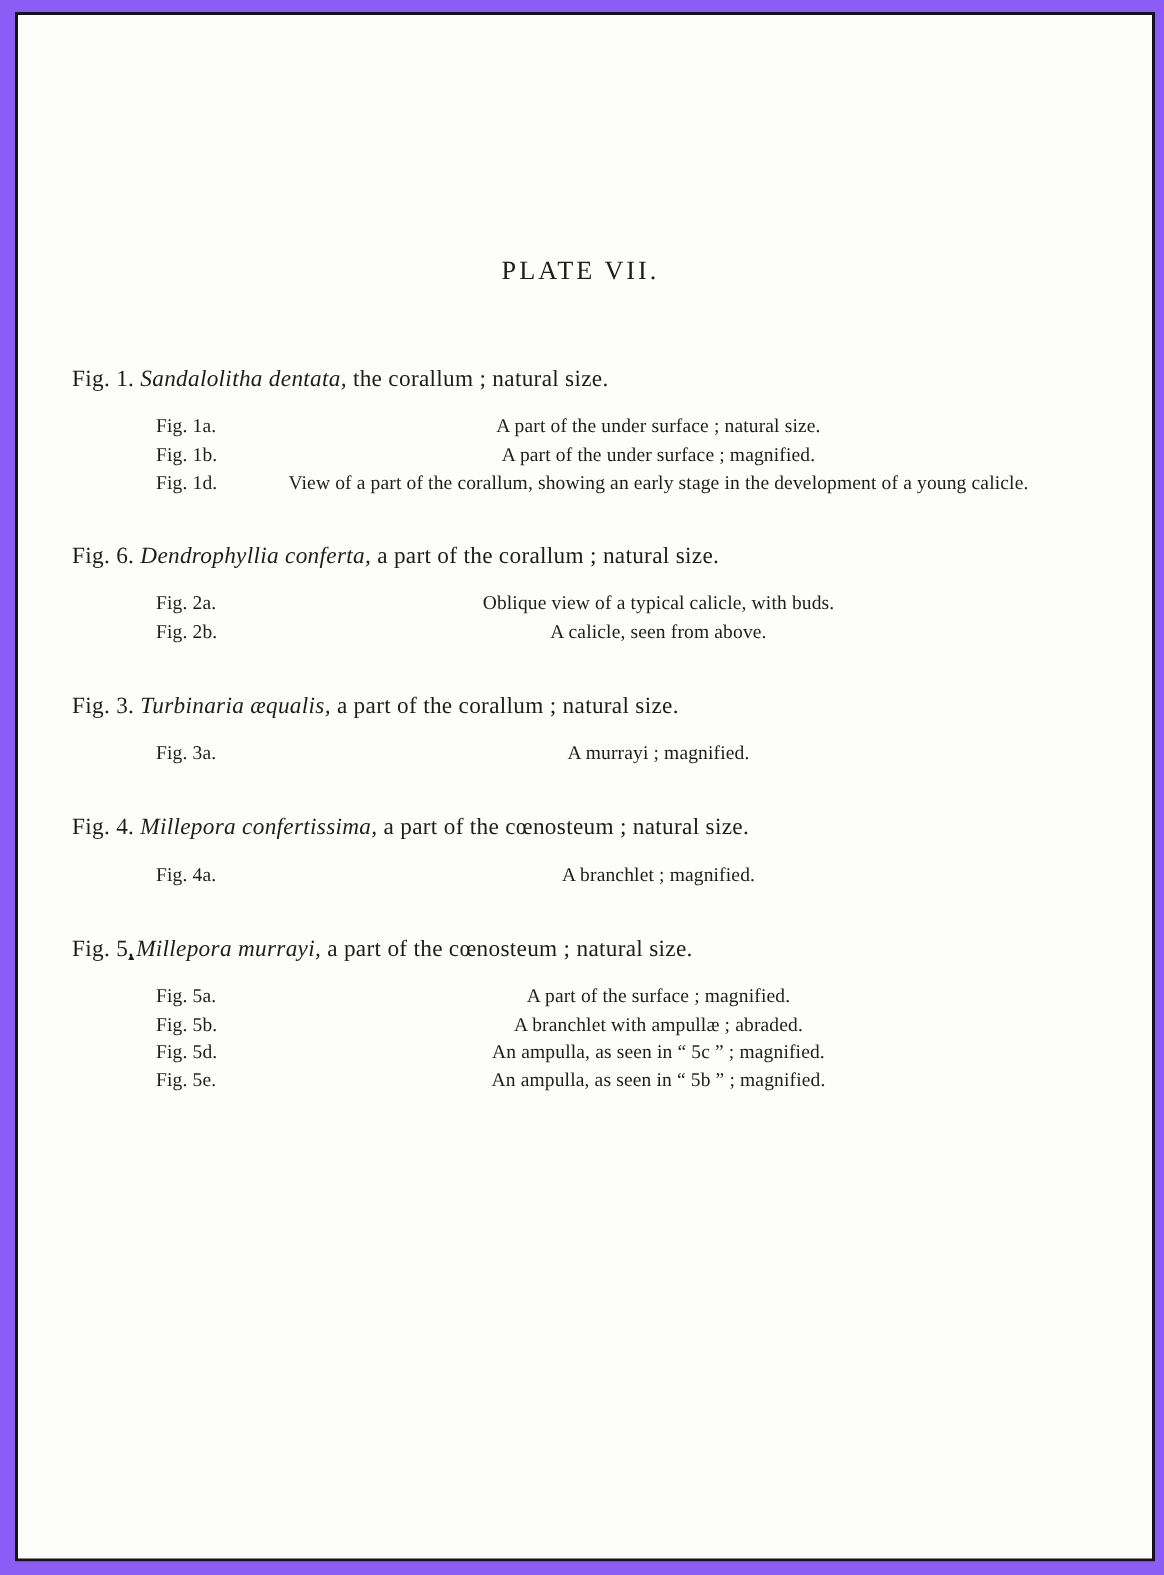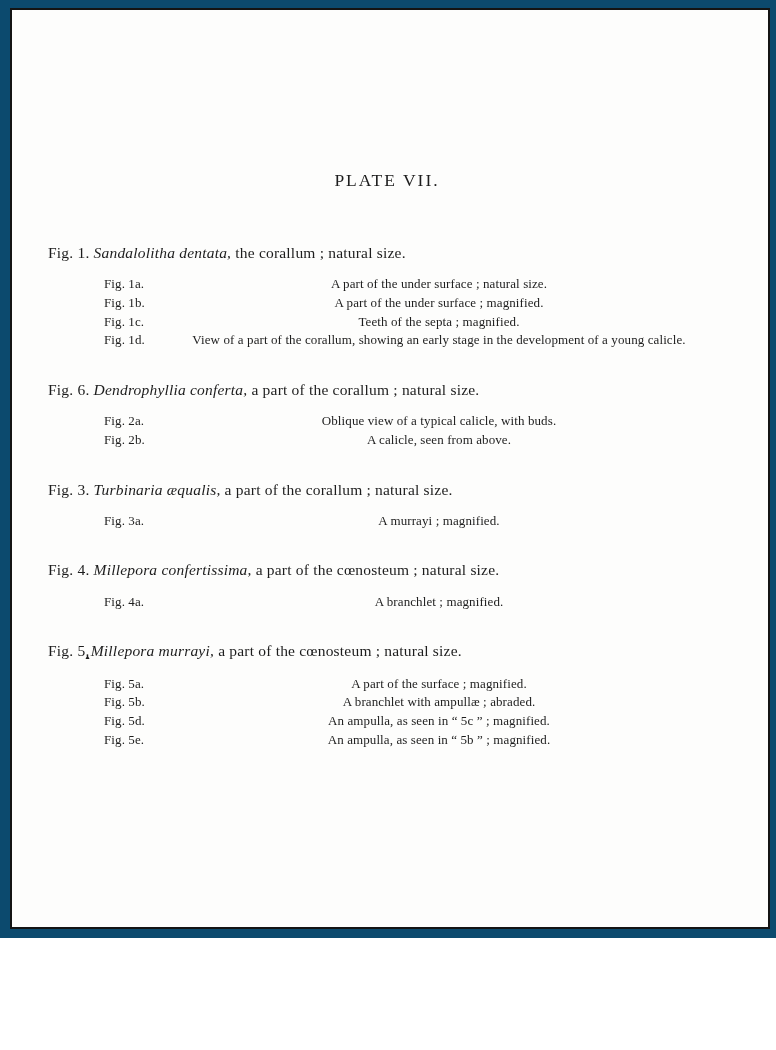--- a/index.html
+++ b/index.html
@@ -2,24 +2,24 @@
 <html><head>
 <meta charset="utf-8">
 <style>
   html, body {
     margin: 0;
     padding: 0;
     background: #ffffff;
   }
   .sheet {
     width: 776px;
-    height: 938px;
+    height: 1050px;
     box-sizing: border-box;
     padding: 8px 6px 9px 10px;
-    background: #0c4a6e;
+    background: #8b5cf6;
     overflow: hidden;
   }
   .frame {
     width: 100%;
     height: 100%;
     box-sizing: border-box;
     border: 2px solid #141414;
     padding: 0 42px 0 36px;
     background: #fdfdfc;
     font-family: "Liberation Serif", "DejaVu Serif", serif;
@@ -96,24 +96,20 @@
       <div class="subs">
         <p class="sub">
           <span class="sub-label">Fig. 1a.</span>
           <span class="sub-text">A part of the under surface ; natural size.</span>
         </p>
         <p class="sub">
           <span class="sub-label">Fig. 1b.</span>
           <span class="sub-text">A part of the under surface ; magnified.</span>
         </p>
         <p class="sub">
-          <span class="sub-label">Fig. 1c.</span>
-          <span class="sub-text">Teeth of the septa ; magnified.</span>
-        </p>
-        <p class="sub">
           <span class="sub-label">Fig. 1d.</span>
           <span class="sub-text">View of a part of the corallum, showing an early stage in the development of a young calicle.</span>
         </p>
       </div>
     </section>
 
     <section class="group">
       <p class="main">
         <span class="fig-label">Fig. 6.</span>
         <span class="species">Dendrophyllia conferta,</span>

